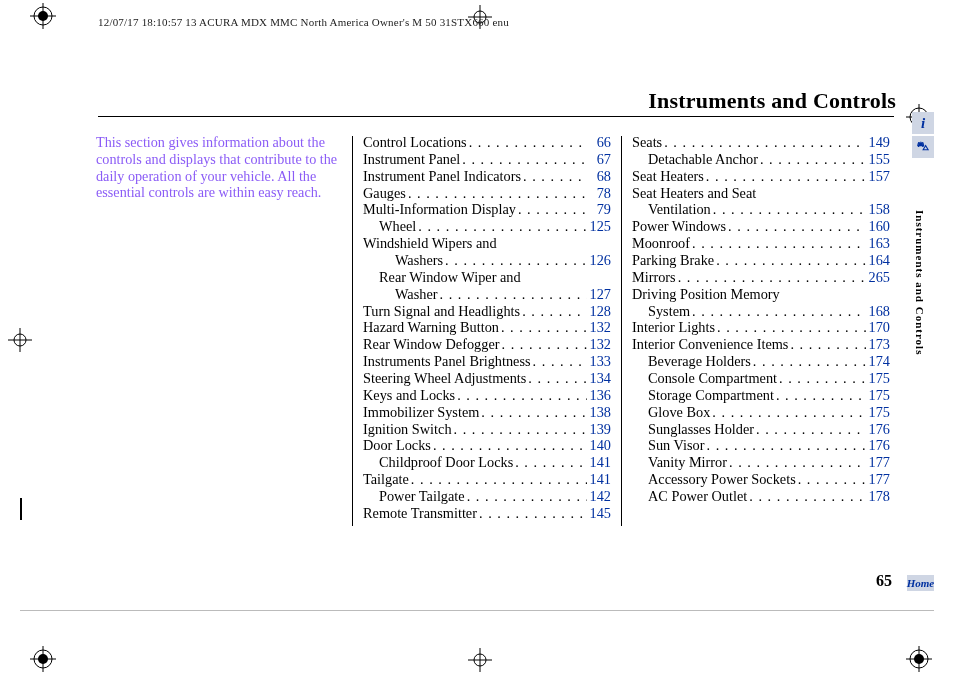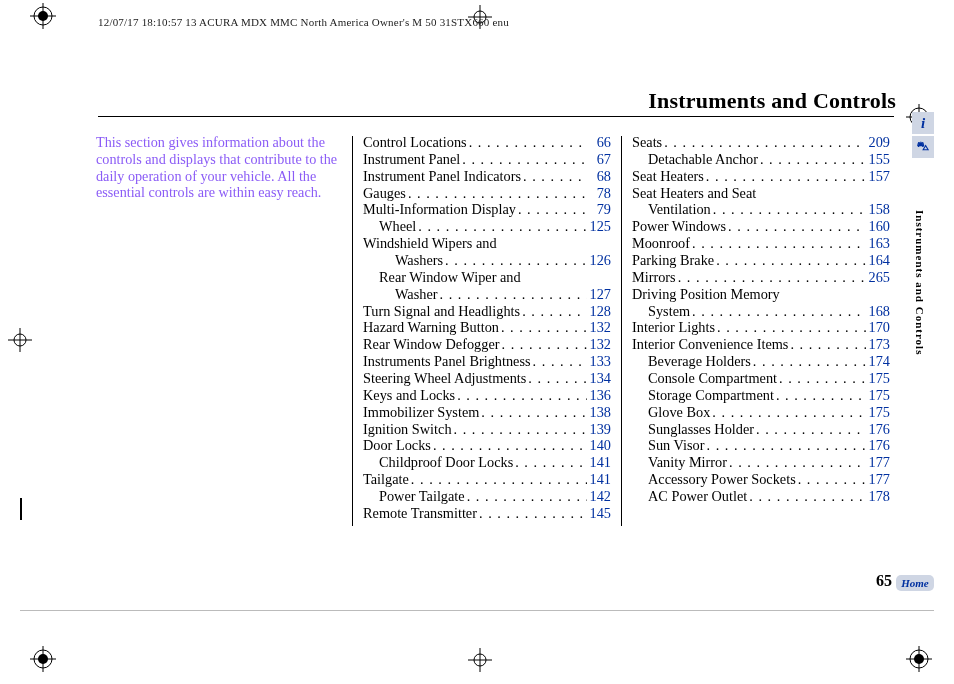--- a/index.html
+++ b/index.html
@@ -35,21 +35,21 @@
 
   .pagenum { position: absolute; right: 62px; bottom: 94px; font-size: 16px; font-weight: bold; }
 
   .side-tabs { position: absolute; right: 20px; top: 112px; width: 22px; }
   .tab { width: 22px; height: 22px; display: flex; align-items: center; justify-content: center; margin-bottom: 2px; font-weight: bold; font-family: Georgia, serif; }
   .tab.info { background: #cfd6e4; color: #0030a0; font-size: 15px; font-style: italic; }
   .tab.car  { background: #cfd6e4; color: #0030a0; font-size: 12px; }
 
   .vtext { position: absolute; right: 28px; top: 210px; font-size: 11px; font-weight: bold; writing-mode: vertical-rl; letter-spacing: 1px; }
 
-  .home-tab { position: absolute; right: 20px; bottom: 93px; width: 38px; height: 16px; background: #cfd6e4; border-radius: 5px; display:flex; align-items:center; justify-content:center; }
+  .home-tab { position: absolute; right: 20px; bottom: 93px; width: 27px; height: 16px; background: #cfd6e4; border-radius: 0; display:flex; align-items:center; justify-content:center; }
   .home-tab span { color:#0030a0; font-style: italic; font-family: Georgia, serif; font-size: 11px; font-weight: bold; }
 
   .left-edge { position:absolute; left:20px; top:498px; width:2px; height:22px; background:#000; }
   .bot-rule  { position:absolute; left:20px; right:20px; top:610px; height:0; border-top:1px solid #bbb; }
 </style>
 </head>
 <body>
 <div class="page">
 
   <div class="regmark" style="left:30px; top:3px;">
@@ -230,21 +230,21 @@
           <span class="label">Remote Transmitter</span>
           <span class="dots"> . . . . . . . . . . . . . . . . . . . . . . . . . . . . . . . . . . . . . . . . . . . . . . . . . . . . . . . . . .</span>
           <span class="pg">145</span>
         </div>
       </div>
     <div class="sep"></div>
     <div class="col col3" id="col3">
         <div class="toc-line">
           <span class="label">Seats</span>
           <span class="dots"> . . . . . . . . . . . . . . . . . . . . . . . . . . . . . . . . . . . . . . . . . . . . . . . . . . . . . . . . . .</span>
-          <span class="pg">209</span>
+          <span class="pg">149</span>
         </div>
         <div class="toc-line indent1">
           <span class="label">Detachable Anchor</span>
           <span class="dots"> . . . . . . . . . . . . . . . . . . . . . . . . . . . . . . . . . . . . . . . . . . . . . . . . . . . . . . . . . .</span>
           <span class="pg">155</span>
         </div>
         <div class="toc-line">
           <span class="label">Seat Heaters</span>
           <span class="dots"> . . . . . . . . . . . . . . . . . . . . . . . . . . . . . . . . . . . . . . . . . . . . . . . . . . . . . . . . . .</span>
           <span class="pg">157</span>

